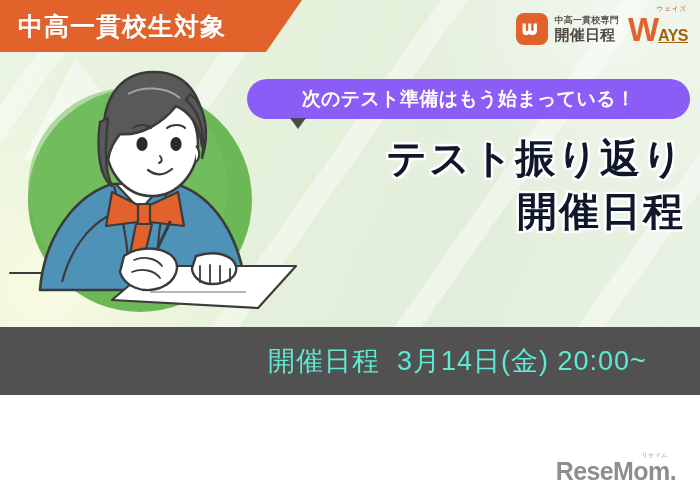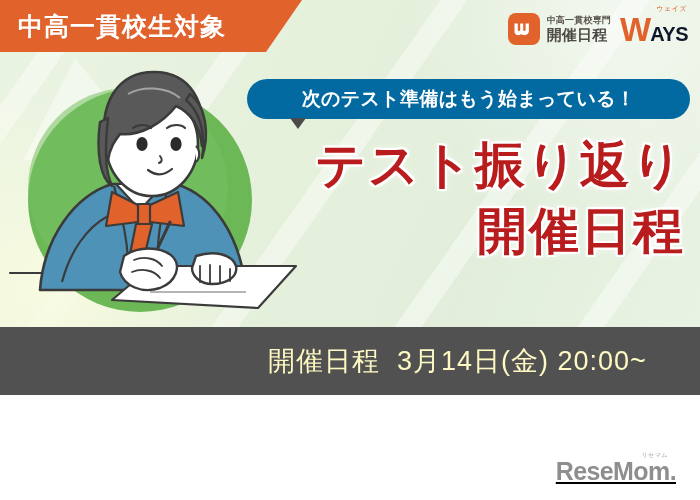--- a/index.html
+++ b/index.html
@@ -140,37 +140,37 @@
   }
   .logo-ruby {
     position: absolute;
     right: 1px; top: -9px;
     font-size: 7px;
     color: #e2622b;
     letter-spacing: .5px;
     white-space: nowrap;
   }
   .logo-w  { font-size: 33px; font-weight: bold; color: #e2622b; line-height: 1; letter-spacing: -1px; }
-  .logo-ays{ font-size: 20px; font-weight: bold; color: #0f172a; line-height: 1; letter-spacing: -.5px; }
+  .logo-ays{ font-size: 16px; font-weight: bold; color: #a16207; line-height: 1; letter-spacing: -.5px; text-decoration: underline; }
 
   
   .illo {
     position: absolute;
     left: 0; top: 60px;
     width: 300px; height: 267px;
     z-index: 5;
   }
   .illo svg { display: block; }
 
   
   .pill {
     position: absolute;
     left: 247px; top: 79px;
     width: 443px; height: 40px;
-    background: #0369a1;
+    background: #8b5cf6;
     border-radius: 20px;
     z-index: 8;
     display: flex;
     align-items: center;
     justify-content: center;
   }
   .pill-text {
     color: #ffffff;
     font-size: 19px;
     font-weight: bold;
@@ -187,23 +187,23 @@
     z-index: 8;
   }
 
   
   .title {
     position: absolute;
     left: 250px; top: 132px;
     width: 435px;
     z-index: 8;
     text-align: right;
-    color: #b91c1c;
-    font-weight: bold;
-    font-size: 50px;
+    color: #0f172a;
+    font-weight: bold;
+    font-size: 40px;
     line-height: 1.32;
     letter-spacing: 2px;
     text-shadow:
        2px  0 0 #ffffff,  -2px 0 0 #ffffff,
        0  2px 0 #ffffff,   0 -2px 0 #ffffff,
        2px 2px 0 #ffffff, -2px 2px 0 #ffffff,
        2px -2px 0 #ffffff, -2px -2px 0 #ffffff,
        0 0 9px rgba(255,255,255,.95);
   }
   .title-line-1 { display: block; }
@@ -213,40 +213,39 @@
   .datebar {
     position: absolute;
     left: 0; top: 327px;
     width: 700px; height: 68px;
     background: #515151;
     z-index: 9;
     display: flex;
     align-items: center;
   }
   .datebar-text {
-    color: #fef9c3;
+    color: #5eead4;
     font-size: 27px;
     letter-spacing: 1px;
     margin-left: 268px;
     white-space: nowrap;
   }
 
   
   .footer {
     position: absolute;
     left: 0; top: 395px;
     width: 700px; height: 105px;
     background: #ffffff;
   }
   .resemom {
     position: absolute;
     right: 24px; bottom: 16px;
     display: flex;
     align-items: center;
-    text-decoration: underline;
   }
   .resemom-ruby {
     position: absolute;
     right: 8px; top: -8px;
     font-size: 6px;
     color: #9a9a9a;
     letter-spacing: .5px;
     white-space: nowrap;
   }
   .resemom-text {

